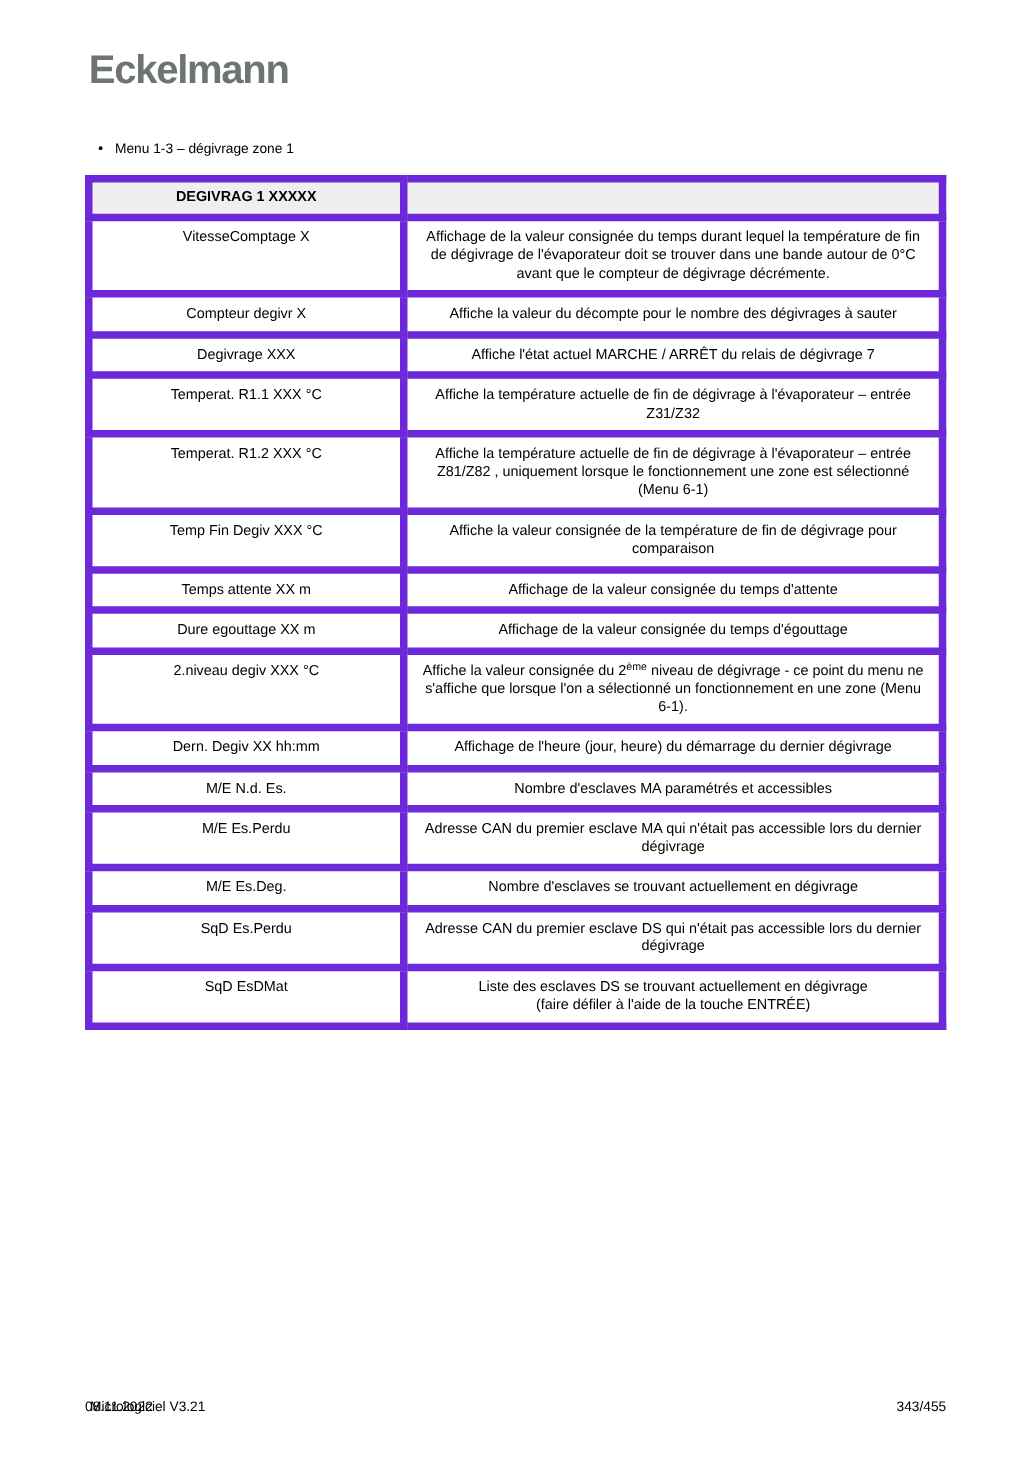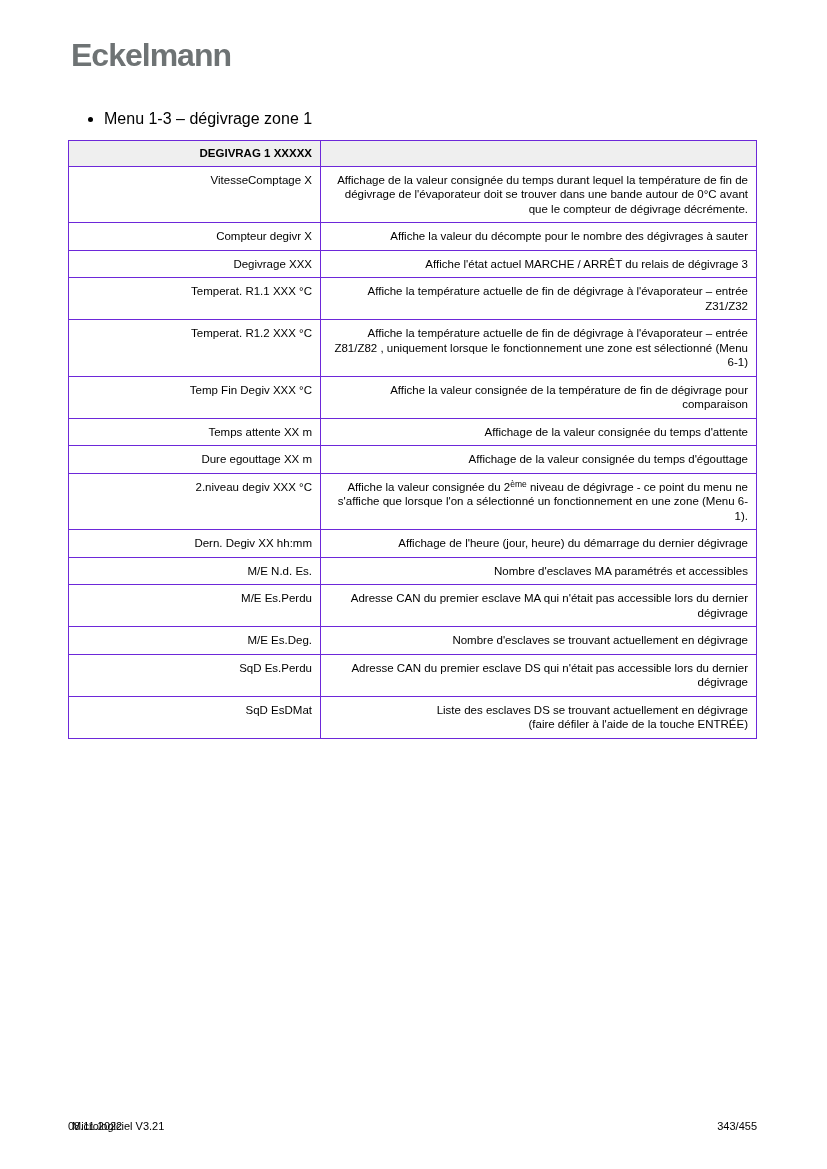--- a/index.html
+++ b/index.html
@@ -18,40 +18,40 @@
     top: 37px;
     left: 71px;
     font-size: 32px;
     font-weight: 700;
     letter-spacing: -1px;
     color: #6e7374;
   }
   .menu-list {
     position: absolute;
     top: 111px;
-    left: 86px;
+    left: 74px;
     margin: 0;
     padding-left: 18px;
-    font-size: 16px;
+    font-size: 11px;
     line-height: 16px;
     list-style-type: disc;
   }
   .menu-table {
     position: absolute;
     top: 140px;
     left: 68px;
     width: 689px;
     border-collapse: collapse;
     table-layout: fixed;
     font-size: 11.5px;
     line-height: 14.5px;
   }
   .menu-table th, .menu-table td {
-    border: 1px solid #6d28d9;
-    text-align: right;
+    border: 6px solid #6d28d9;
+    text-align: center;
     vertical-align: top;
     padding: 6px 8px;
     font-weight: normal;
   }
   .menu-table thead th {
     background: #efefef;
     font-weight: 700;
     padding: 5px 8px;
   }
   .param-col { width: 252px; }
@@ -92,21 +92,21 @@
         <tr>
           <td class="param-col">VitesseComptage X</td>
           <td class="desc-cell">Affichage de la valeur consignée du temps durant lequel la température de fin de dégivrage de l'évaporateur doit se trouver dans une bande autour de 0°C avant que le compteur de dégivrage décrémente.</td>
         </tr>
         <tr>
           <td class="param-col">Compteur degivr X</td>
           <td class="desc-cell">Affiche la valeur du décompte pour le nombre des dégivrages à sauter</td>
         </tr>
         <tr>
           <td class="param-col">Degivrage XXX</td>
-          <td class="desc-cell">Affiche l'état actuel MARCHE / ARRÊT du relais de dégivrage 3</td>
+          <td class="desc-cell">Affiche l'état actuel MARCHE / ARRÊT du relais de dégivrage 7</td>
         </tr>
         <tr>
           <td class="param-col">Temperat. R1.1 XXX °C</td>
           <td class="desc-cell">Affiche la température actuelle de fin de dégivrage à l'évaporateur – entrée Z31/Z32</td>
         </tr>
         <tr>
           <td class="param-col">Temperat. R1.2 XXX °C</td>
           <td class="desc-cell">Affiche la température actuelle de fin de dégivrage à l'évaporateur – entrée Z81/Z82 , uniquement lorsque le fonctionnement une zone est sélectionné (Menu 6-1)</td>
         </tr>
         <tr>

